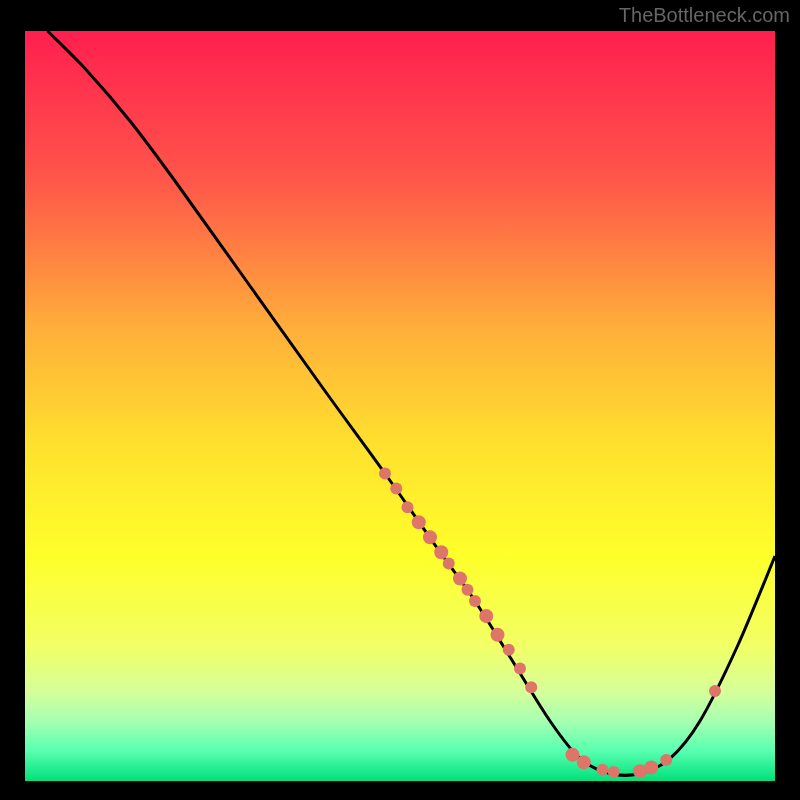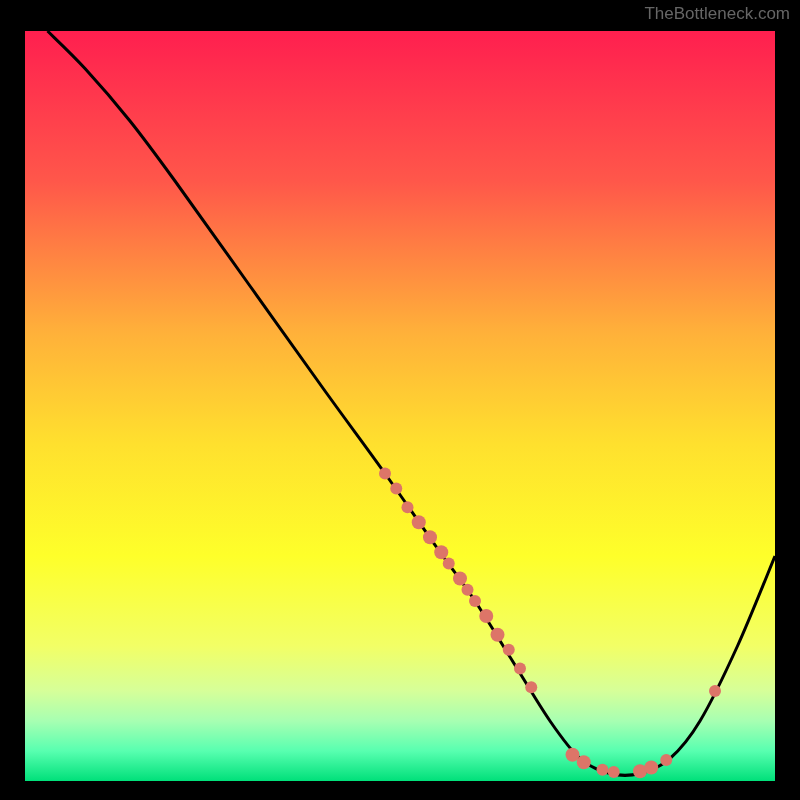--- a/index.html
+++ b/index.html
@@ -10,21 +10,21 @@
     background: #000;
     position: relative;
     overflow: hidden;
   }
   .watermark {
     position: absolute;
     top: 4px;
     right: 10px;
     color: #666;
     font-family: Arial, Helvetica, sans-serif;
-    font-size: 17px;
+    font-size: 20px;
     z-index: 10;
   }
   .chart-box {
     position: absolute;
     left: 22px;
     top: 28px;
     width: 756px;
     height: 756px;
     border: 3px solid #000;
     box-sizing: border-box;

